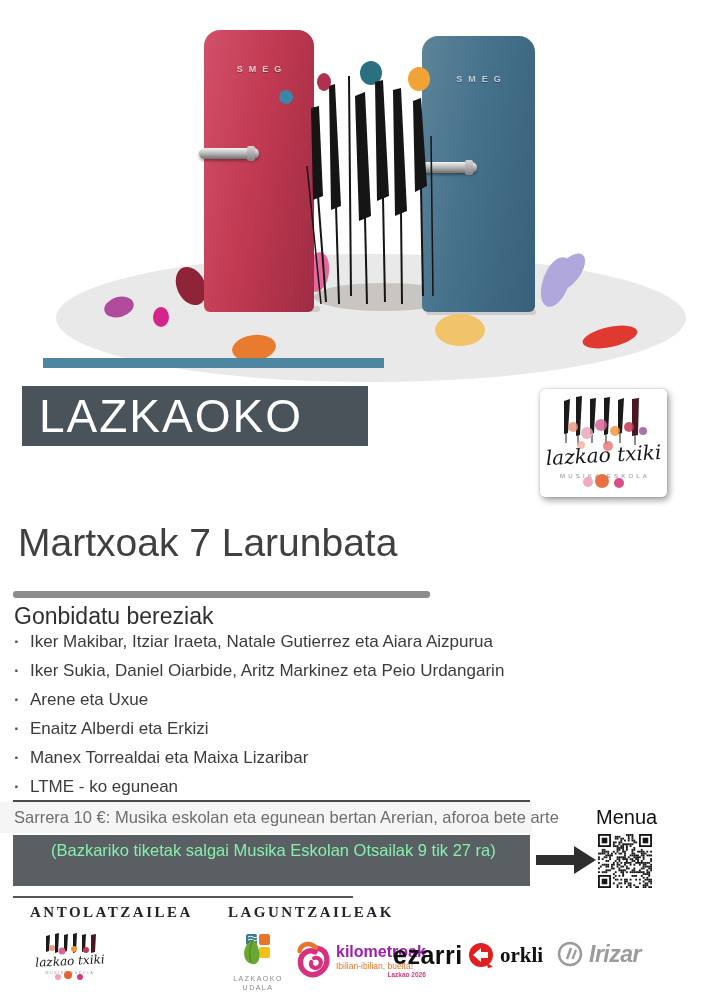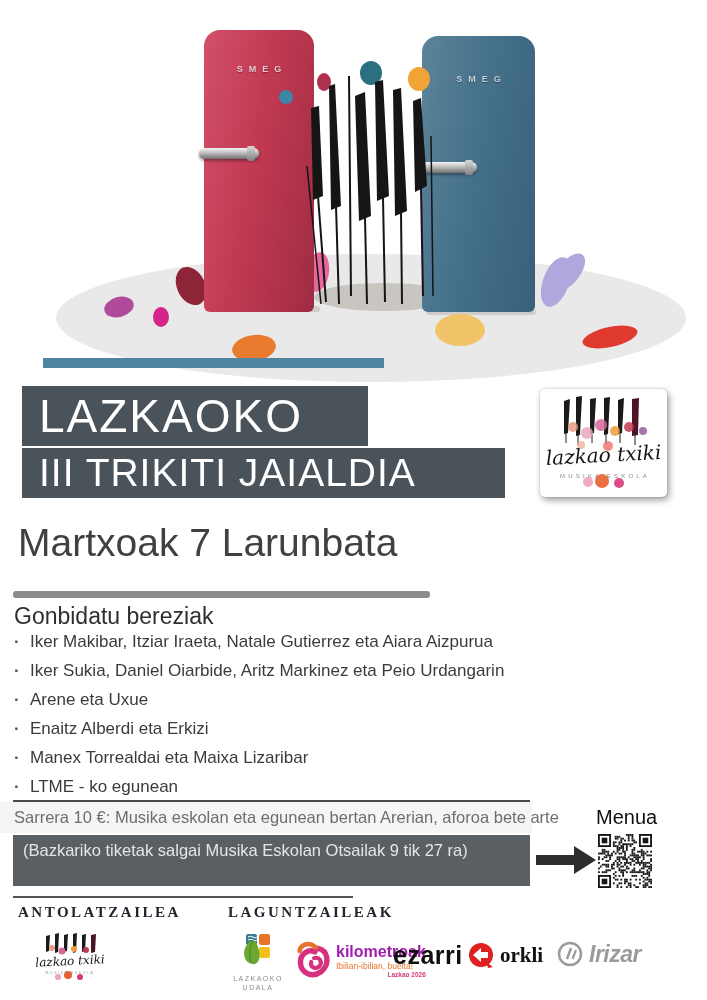--- a/index.html
+++ b/index.html
@@ -52,30 +52,30 @@
   .guest-list li { display:flex; align-items:baseline; height:29px; font-size:17px; color:#3b3b3b; }
   .guest-list .bullet { width:16px; color:#555; font-weight:bold; }
 
   
   .entry-strip { position:absolute; left:0; top:802px; width:532px; height:31px; background:#f5f5f5; }
   .entry-topline { position:absolute; left:13px; top:800px; width:517px; height:2px; background:#4a4a4a; }
   .entry-text { position:absolute; left:14px; top:808px; font-size:16.5px; color:#6e6e6e; }
   .lunch-box { position:absolute; left:13px; top:835px; width:517px; height:51px; background:#5a5f64;
       color:#fff; padding:4px 0 0 10px; }
   .lunch-line1 { font-size:20px; }
-  .lunch-line2 { font-size:16.5px; margin-top:2px; color:#e5e5e5; }
+  .lunch-line2 { font-size:16.5px; margin-top:2px; color:#86efac;margin-left:28px; }
   .arrow-svg { position:absolute; left:536px; top:846px; }
   .menu-label { position:absolute; left:596px; top:806px; width:58px; text-align:center; font-size:20px; color:#111; }
   .qr { position:absolute; left:598px; top:834px; width:54px; height:54px; background:#fff; }
 
   
   .divider-2 { position:absolute; left:13px; top:896px; width:340px; height:2px; background:#555; }
   .footer-heading { position:absolute; top:904px; font-family:"Liberation Serif", serif; font-size:15px;
       font-weight:bold; letter-spacing:2.5px; color:#23252e; }
-  .heading-org { left:18px; }
+  .heading-org { left:30px; }
   .heading-sup { left:228px; }
   .mini-logo { position:absolute; left:30px; top:931px; width:80px; height:60px; }
   .mini-script { position:absolute; left:0; right:0; top:23px; text-align:center;
       font-family:"DejaVu Serif", serif; font-style:italic; font-size:12px; color:#161616; transform:rotate(-3deg); }
   .mini-sub { position:absolute; left:0; right:0; top:40px; text-align:center; font-size:3.5px;
       letter-spacing:1.6px; color:#999; }
   .udala { position:absolute; left:226px; top:934px; width:64px; text-align:center; }
   .udala-text { margin-top:2px; font-size:7px; letter-spacing:1.5px; color:#8a8a8a; line-height:9px; }
   .kilometroak { position:absolute; left:296px; top:939px; display:flex; align-items:center; }
   .km-text { margin-left:4px; }
@@ -141,23 +141,20 @@
         <line x1="36" y1="120" x2="50" y2="258" stroke-width="1.5"></line>
         <line x1="160" y1="90" x2="162" y2="250" stroke-width="1.5"></line>
       </g>
     </svg>
 
     <div class="teal-bar"></div>
   </div>
 
   <div class="banner banner-1">
     <span>LAZKAOKO</span>
-  </div>
-  <div class="banner banner-2">
-    <span>III TRIKITI JAIALDIA</span>
   </div>
 
   <div class="logo-card">
     <svg width="127" height="108" viewBox="0 0 127 108">
       <g fill="#1a1a1a">
         <polygon points="24,12 30,10 28,44 24,45"></polygon>
         <polygon points="36,8 42,7 40,46 36,47"></polygon>
         <polygon points="50,10 56,9 54,44 50,45"></polygon>
         <polygon points="64,9 70,8 68,45 64,46"></polygon>
         <polygon points="78,11 84,9 82,44 78,45"></polygon>

